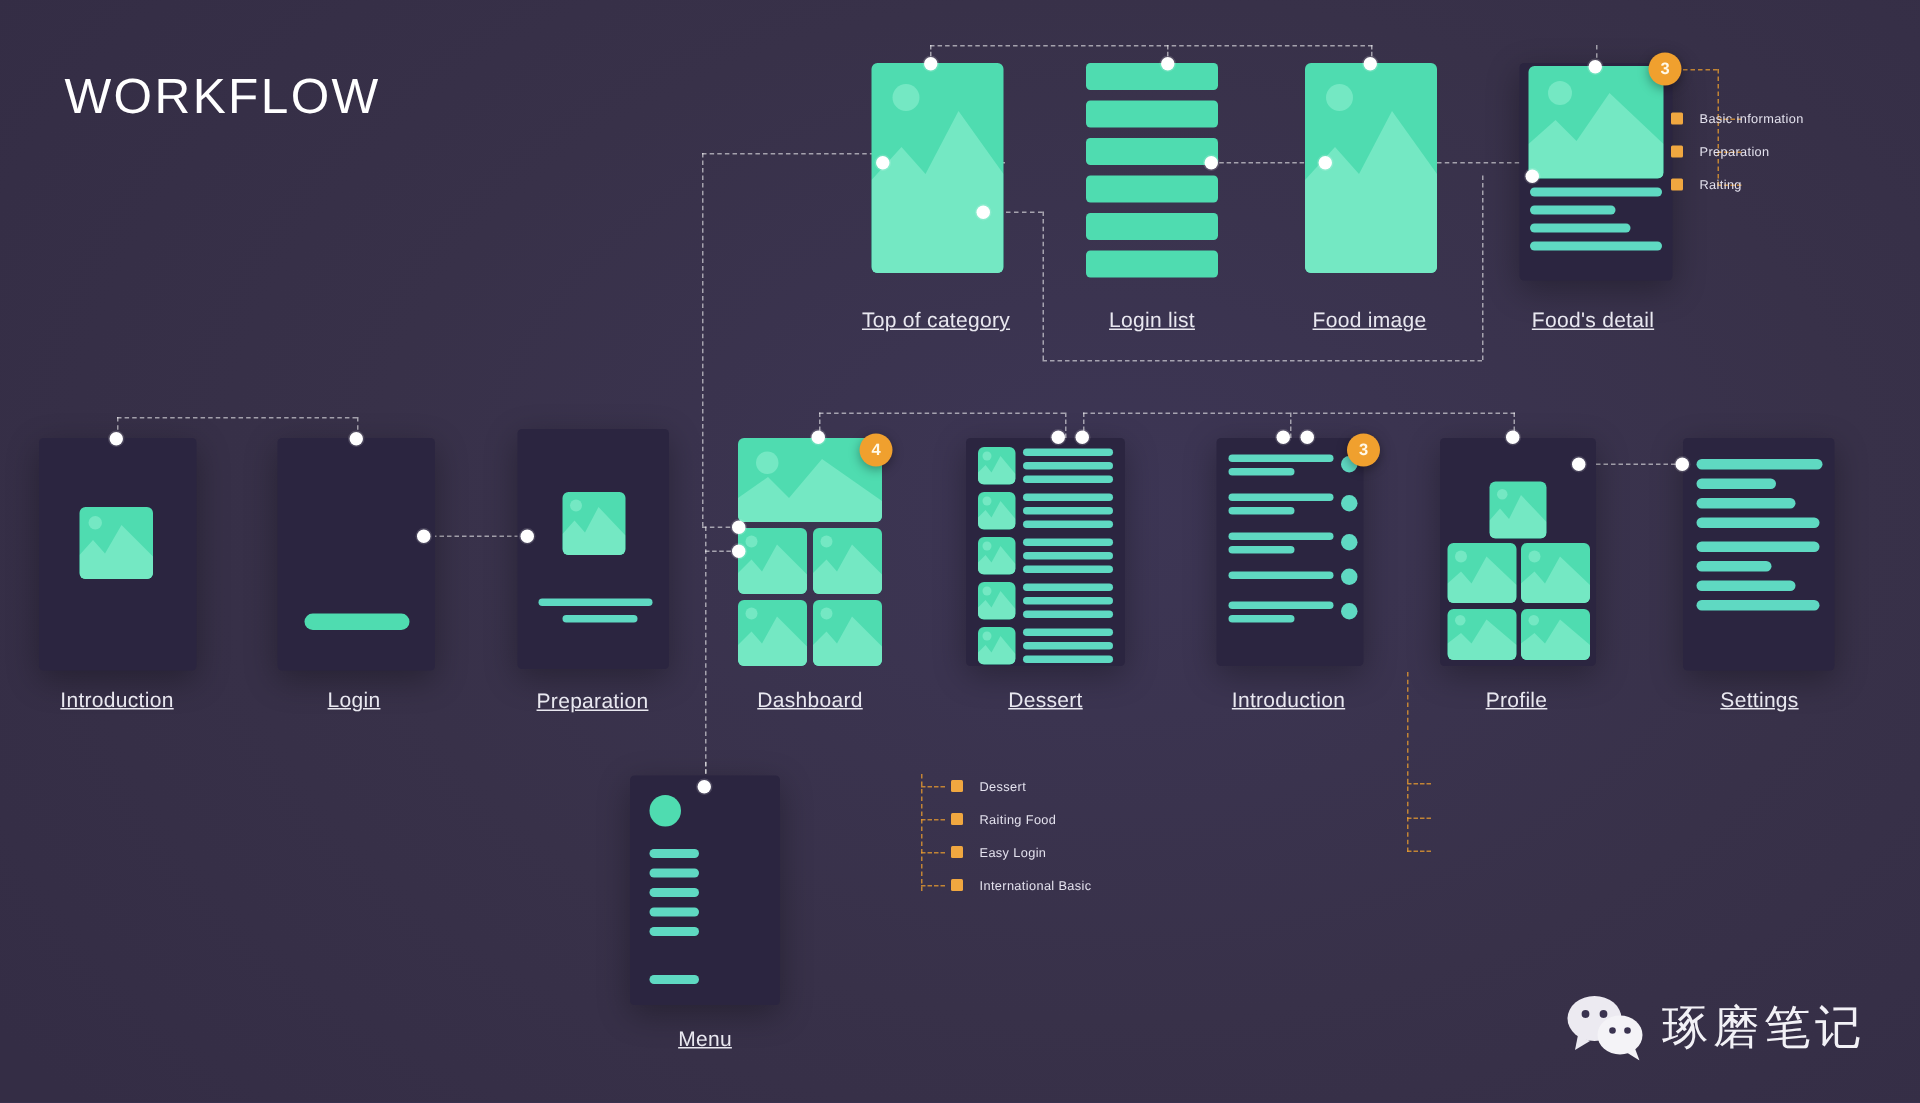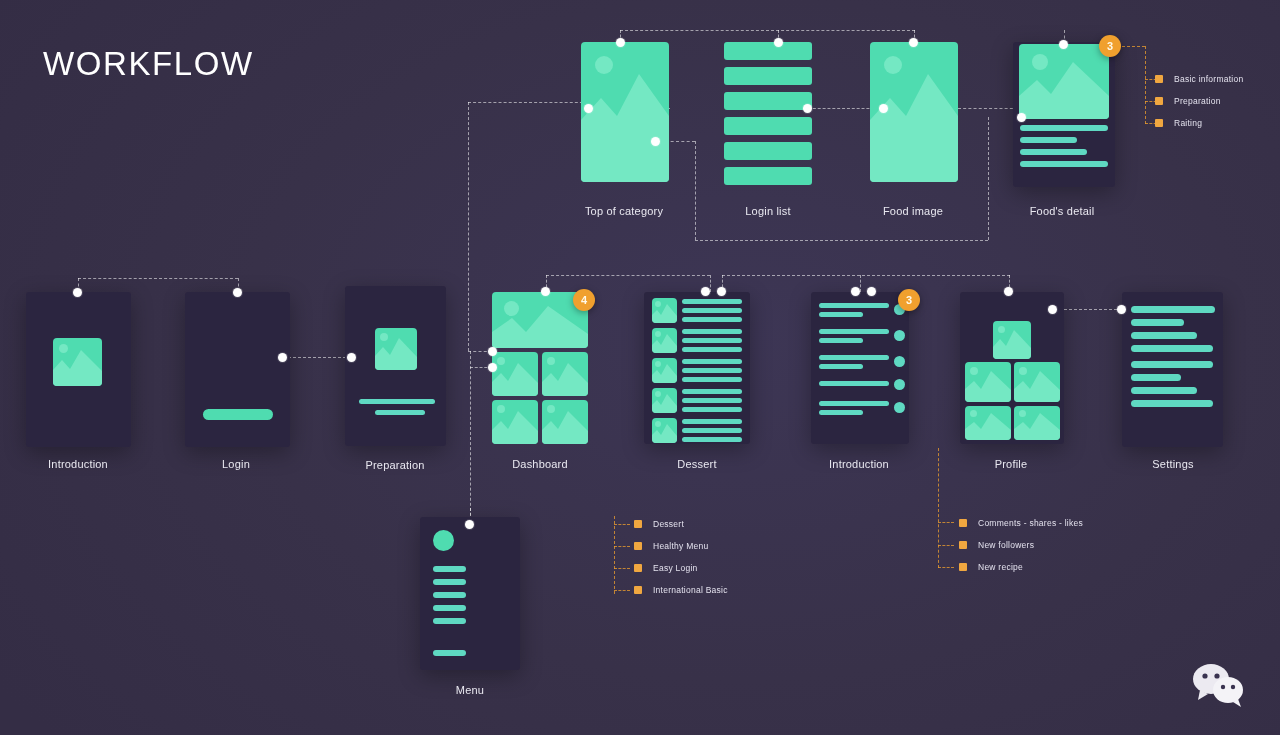--- a/index.html
+++ b/index.html
@@ -10,22 +10,22 @@
     position:relative;
   }
   #stage{
     position:absolute;inset:0;
     background:
       radial-gradient(ellipse 900px 620px at 58% 46%, #3d3655 0%, #383149 55%, #342d45 100%);
   }
   
   .screen{position:absolute;border-radius:3px;background:#2b2540;
           box-shadow:0 6px 22px rgba(0,0,0,.30);}
-  .label{position:absolute;color:#e9e8f0;font-size:11px;letter-spacing:.2px;
-         text-align:left;white-space:nowrap;transform:translateX(-50%);}
+  .label{position:absolute;color:#e9e8f0;font-size:14px;letter-spacing:.2px;
+         text-align:left;white-space:nowrap;transform:translateX(-50%);text-decoration:underline;}
   .img{position:absolute;border-radius:4px;overflow:hidden;background:#4fdcb0;}
   .img .sun{position:absolute;border-radius:50%;background:#74e8c3;}
   .img .mtn{position:absolute;left:0;bottom:0;width:100%;height:100%;}
   .bar{position:absolute;border-radius:6px;background:#5fd9c2;}
   .node{position:absolute;width:9px;height:9px;border-radius:50%;background:#fff;
         box-shadow:0 0 0 1px rgba(255,255,255,.15);}
   .badge{position:absolute;width:22px;height:22px;border-radius:50%;
          background:#f0a02e;color:#fff9e8;font-size:11px;font-weight:bold;
          display:flex;align-items:center;justify-content:center;
          box-shadow:0 2px 7px rgba(0,0,0,.35);}
@@ -155,21 +155,21 @@
       </svg>
     </div>
     <div class="bar" style="left:7px;top:83px;width:88px;height:6px;"></div>
     <div class="bar" style="left:7px;top:95px;width:57px;height:6px;"></div>
     <div class="bar" style="left:7px;top:107px;width:67px;height:6px;"></div>
     <div class="bar" style="left:7px;top:119px;width:88px;height:6px;"></div>
   </div>
   <div class="label" style="left:1062px;top:205px;">Food's detail</div>
   <div class="badge" style="left:1099px;top:35px;">3</div>
 
-  <div class="legend" style="left:1155px;top:68px;">
+  <div class="legend" style="left:1114px;top:68px;">
     <div class="row">
       <div class="sq"></div>
       <div class="txt">Basic information</div>
     </div>
     <div class="row">
       <div class="sq"></div>
       <div class="txt">Preparation</div>
     </div>
     <div class="row">
       <div class="sq"></div>
@@ -412,53 +412,40 @@
     <div class="node" style="left:465px;top:520px;"></div>
   </div>
 
   <div class="legend" style="left:634px;top:513px;">
     <div class="row">
       <div class="sq"></div>
       <div class="txt">Dessert</div>
     </div>
     <div class="row">
       <div class="sq"></div>
-      <div class="txt">Healthy Menu</div>
+      <div class="txt">Raiting Food</div>
     </div>
     <div class="row">
       <div class="sq"></div>
       <div class="txt">Easy Login</div>
     </div>
     <div class="row">
       <div class="sq"></div>
       <div class="txt">International Basic</div>
     </div>
   </div>
 
-  <div class="legend" style="left:959px;top:512px;">
-    <div class="row">
-      <div class="sq"></div>
-      <div class="txt">Comments - shares - likes</div>
-    </div>
-    <div class="row">
-      <div class="sq"></div>
-      <div class="txt">New followers</div>
-    </div>
-    <div class="row">
-      <div class="sq"></div>
-      <div class="txt">New recipe</div>
-    </div>
-  </div>
 
   <div id="wm">
     <svg width="52" height="44" viewBox="0 0 52 44">
       <ellipse cx="19" cy="16" rx="18" ry="15" fill="#eceaf1"></ellipse>
       <polygon points="8,27 6,37 16,31" fill="#eceaf1"></polygon>
       <ellipse cx="36" cy="27" rx="15" ry="13" fill="#f4f3f7"></ellipse>
       <polygon points="46,36 49,44 41,39" fill="#f4f3f7"></polygon>
       <circle cx="13" cy="13" r="2.6" fill="#3a3350"></circle>
       <circle cx="25" cy="13" r="2.6" fill="#3a3350"></circle>
       <circle cx="31" cy="24" r="2.2" fill="#3a3350"></circle>
       <circle cx="41" cy="24" r="2.2" fill="#3a3350"></circle>
     </svg>
+    <div class="cn">琢磨笔记</div>
   </div>
 
 </div>
 
 </body></html>

